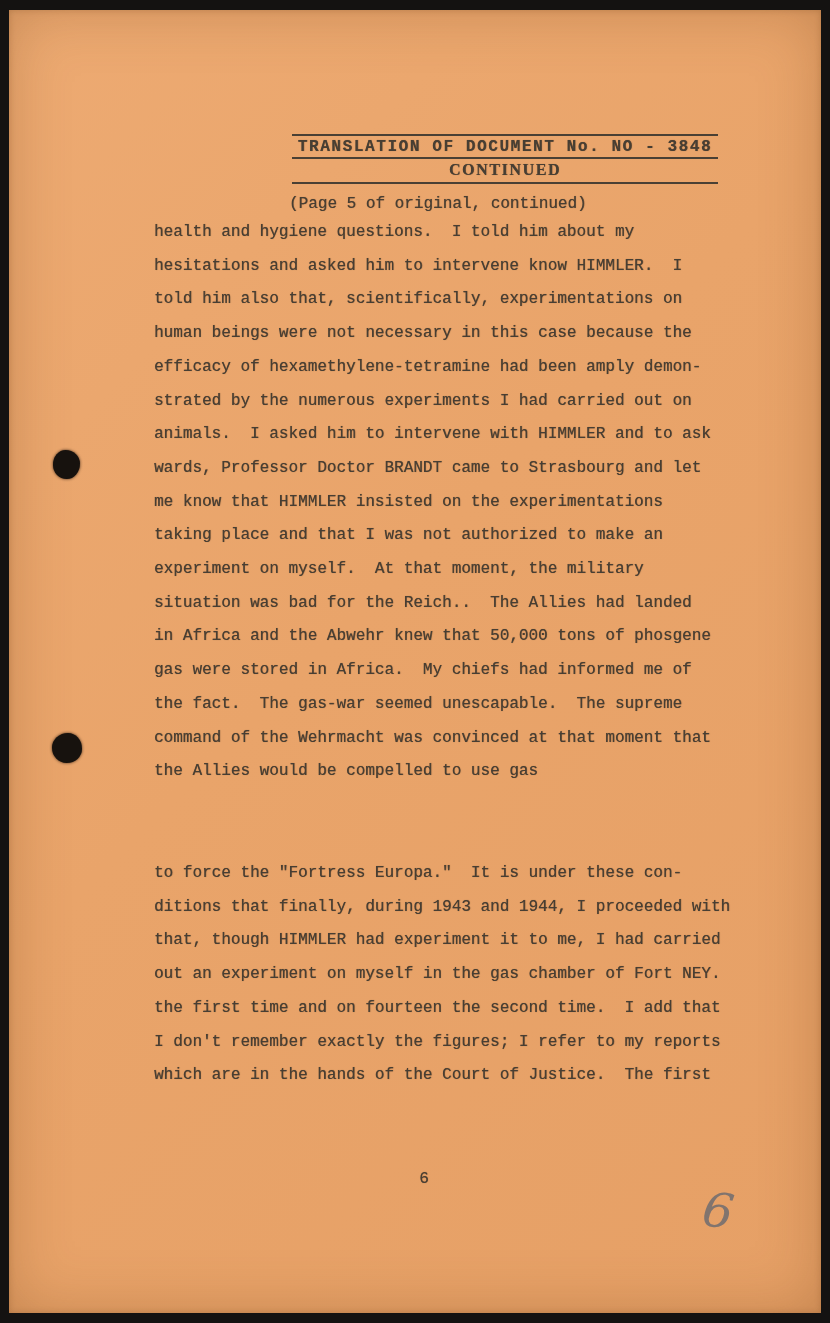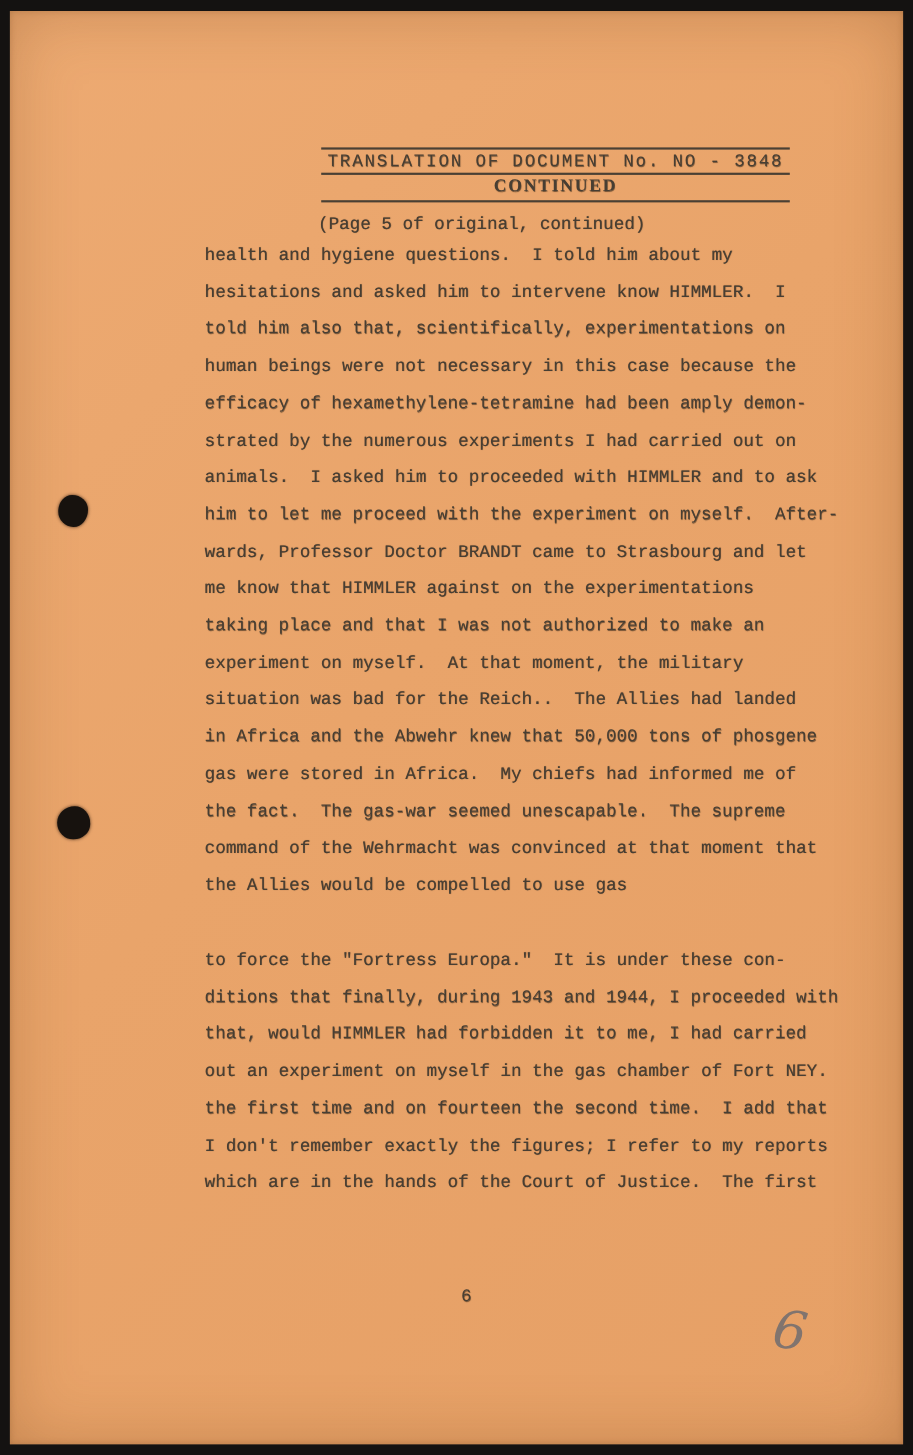--- a/index.html
+++ b/index.html
@@ -48,21 +48,21 @@
     left: 283px;
     top: 124px;
     width: 426px;
     border-top: 2px solid #4a4034;
     border-bottom: 2px solid #4a4034;
     padding: 1px 0 2px 0;
     text-align: center;
   }
   .header-line1 {
     font-size: 16px;
-    font-weight: 400;
+    font-weight: 700;
     letter-spacing: 1.6px;
     line-height: 20px;
     border-bottom: 2px solid #4a4034;
     white-space: nowrap;
   }
   .header-line2 {
     font-size: 16px;
     font-weight: 700;
     letter-spacing: 1.6px;
     line-height: 21px;
@@ -75,21 +75,20 @@
     line-height: 24px;
   }
   .page5-heading { left: 280px; top: 182px; }
   .page6-heading { left: 280px; top: 819px; }
   .body-block {
     position: absolute;
     left: 145px;
     width: 600px;
     font-size: 16px;
     line-height: 33.7px;
-    margin-left: 32px;
   }
   .body-1 { top: 206px; }
   .body-2 { top: 847px; }
   .line { white-space: pre; }
   .page-number {
     position: absolute;
     left: 0;
     top: 1160px;
     width: 830px;
     text-align: center;
@@ -123,39 +122,38 @@
 
     <div class="page-heading page5-heading typed">(Page 5 of original, continued)</div>
 
     <div class="body-block body-1 typed">
         <div class="line">health and hygiene questions.  I told him about my</div>
         <div class="line">hesitations and asked him to intervene know HIMMLER.  I</div>
         <div class="line">told him also that, scientifically, experimentations on</div>
         <div class="line">human beings were not necessary in this case because the</div>
         <div class="line">efficacy of hexamethylene-tetramine had been amply demon-</div>
         <div class="line">strated by the numerous experiments I had carried out on</div>
-        <div class="line">animals.  I asked him to proceeded with HIMMLER and to ask</div>
-        <div class="line">him to let me proceed with the experiment on myself.  After-</div>
+        <div class="line">animals.  I asked him to intervene with HIMMLER and to ask</div>
         <div class="line">wards, Professor Doctor BRANDT came to Strasbourg and let</div>
-        <div class="line">me know that HIMMLER against on the experimentations</div>
+        <div class="line">me know that HIMMLER insisted on the experimentations</div>
         <div class="line">taking place and that I was not authorized to make an</div>
         <div class="line">experiment on myself.  At that moment, the military</div>
         <div class="line">situation was bad for the Reich..  The Allies had landed</div>
         <div class="line">in Africa and the Abwehr knew that 50,000 tons of phosgene</div>
         <div class="line">gas were stored in Africa.  My chiefs had informed me of</div>
         <div class="line">the fact.  The gas-war seemed unescapable.  The supreme</div>
         <div class="line">command of the Wehrmacht was convinced at that moment that</div>
         <div class="line">the Allies would be compelled to use gas</div>
       </div>
 
 
     <div class="body-block body-2 typed">
         <div class="line">to force the "Fortress Europa."  It is under these con-</div>
         <div class="line">ditions that finally, during 1943 and 1944, I proceeded with</div>
-        <div class="line">that, would HIMMLER had forbidden it to me, I had carried</div>
+        <div class="line">that, though HIMMLER had experiment it to me, I had carried</div>
         <div class="line">out an experiment on myself in the gas chamber of Fort NEY.</div>
         <div class="line">the first time and on fourteen the second time.  I add that</div>
         <div class="line">I don't remember exactly the figures; I refer to my reports</div>
         <div class="line">which are in the hands of the Court of Justice.  The first</div>
       </div>
 
     <div class="page-number typed">6</div>
 
     <div class="handwritten">6</div>
 

